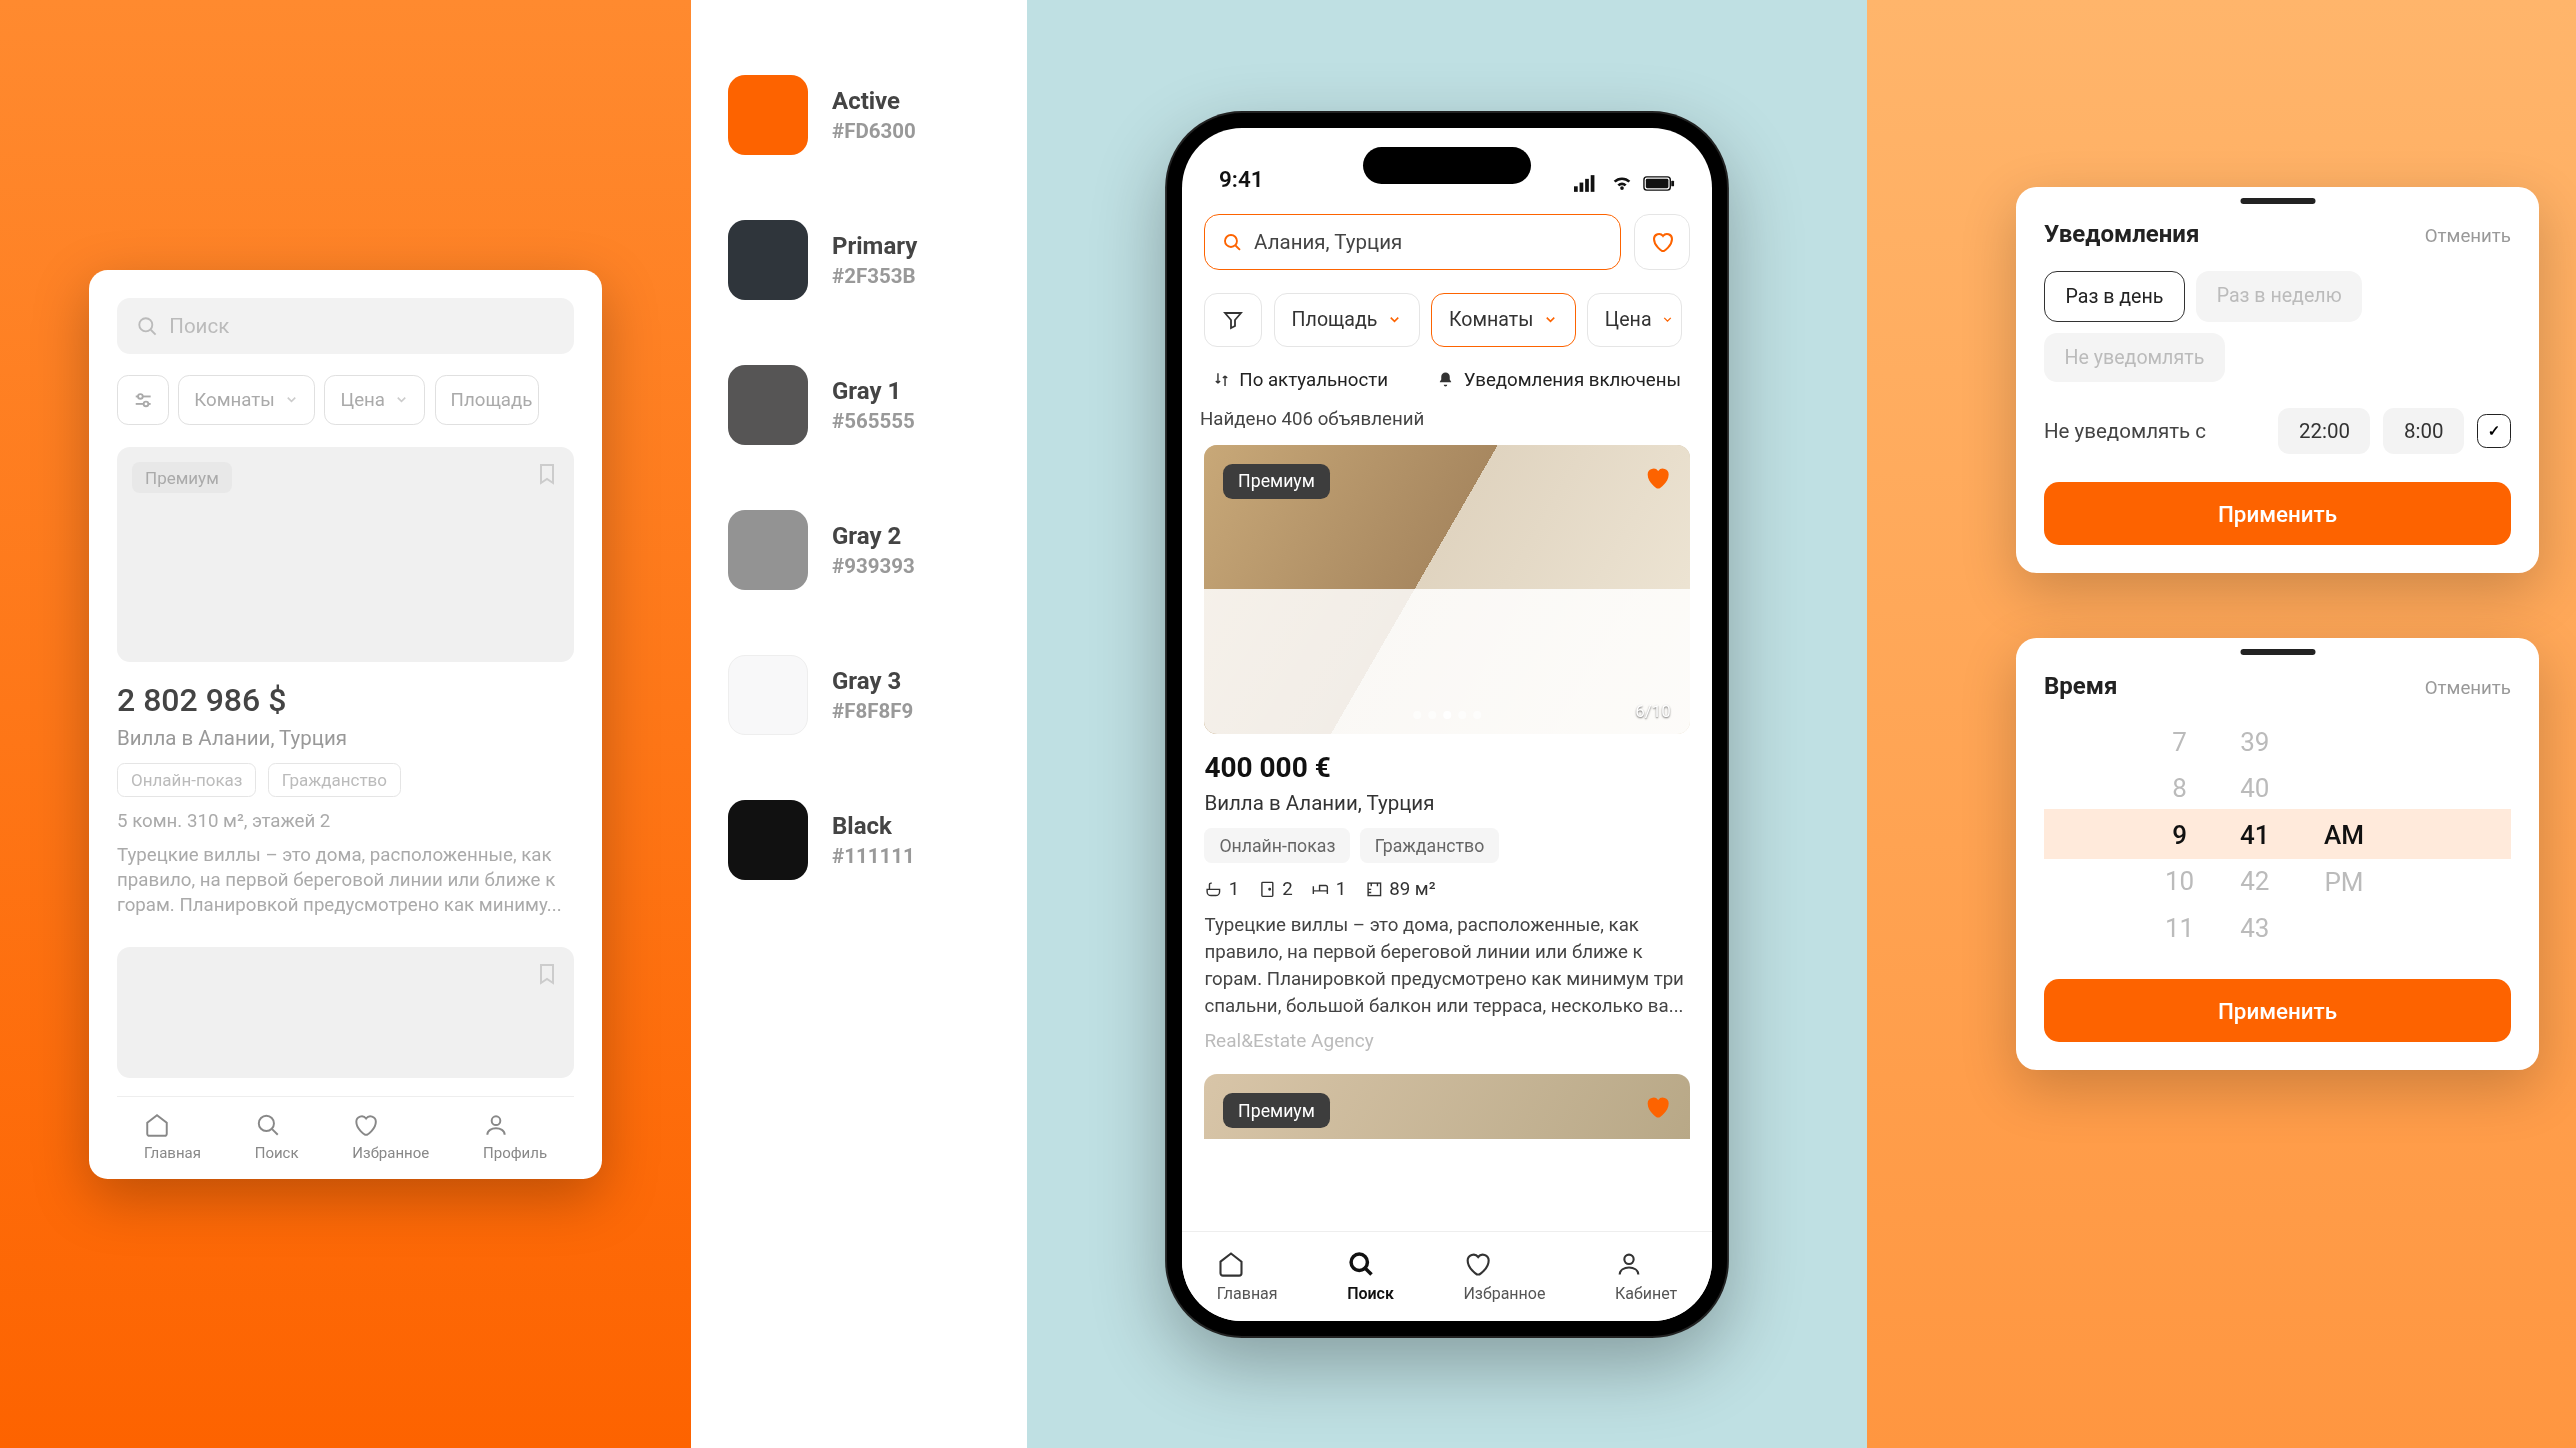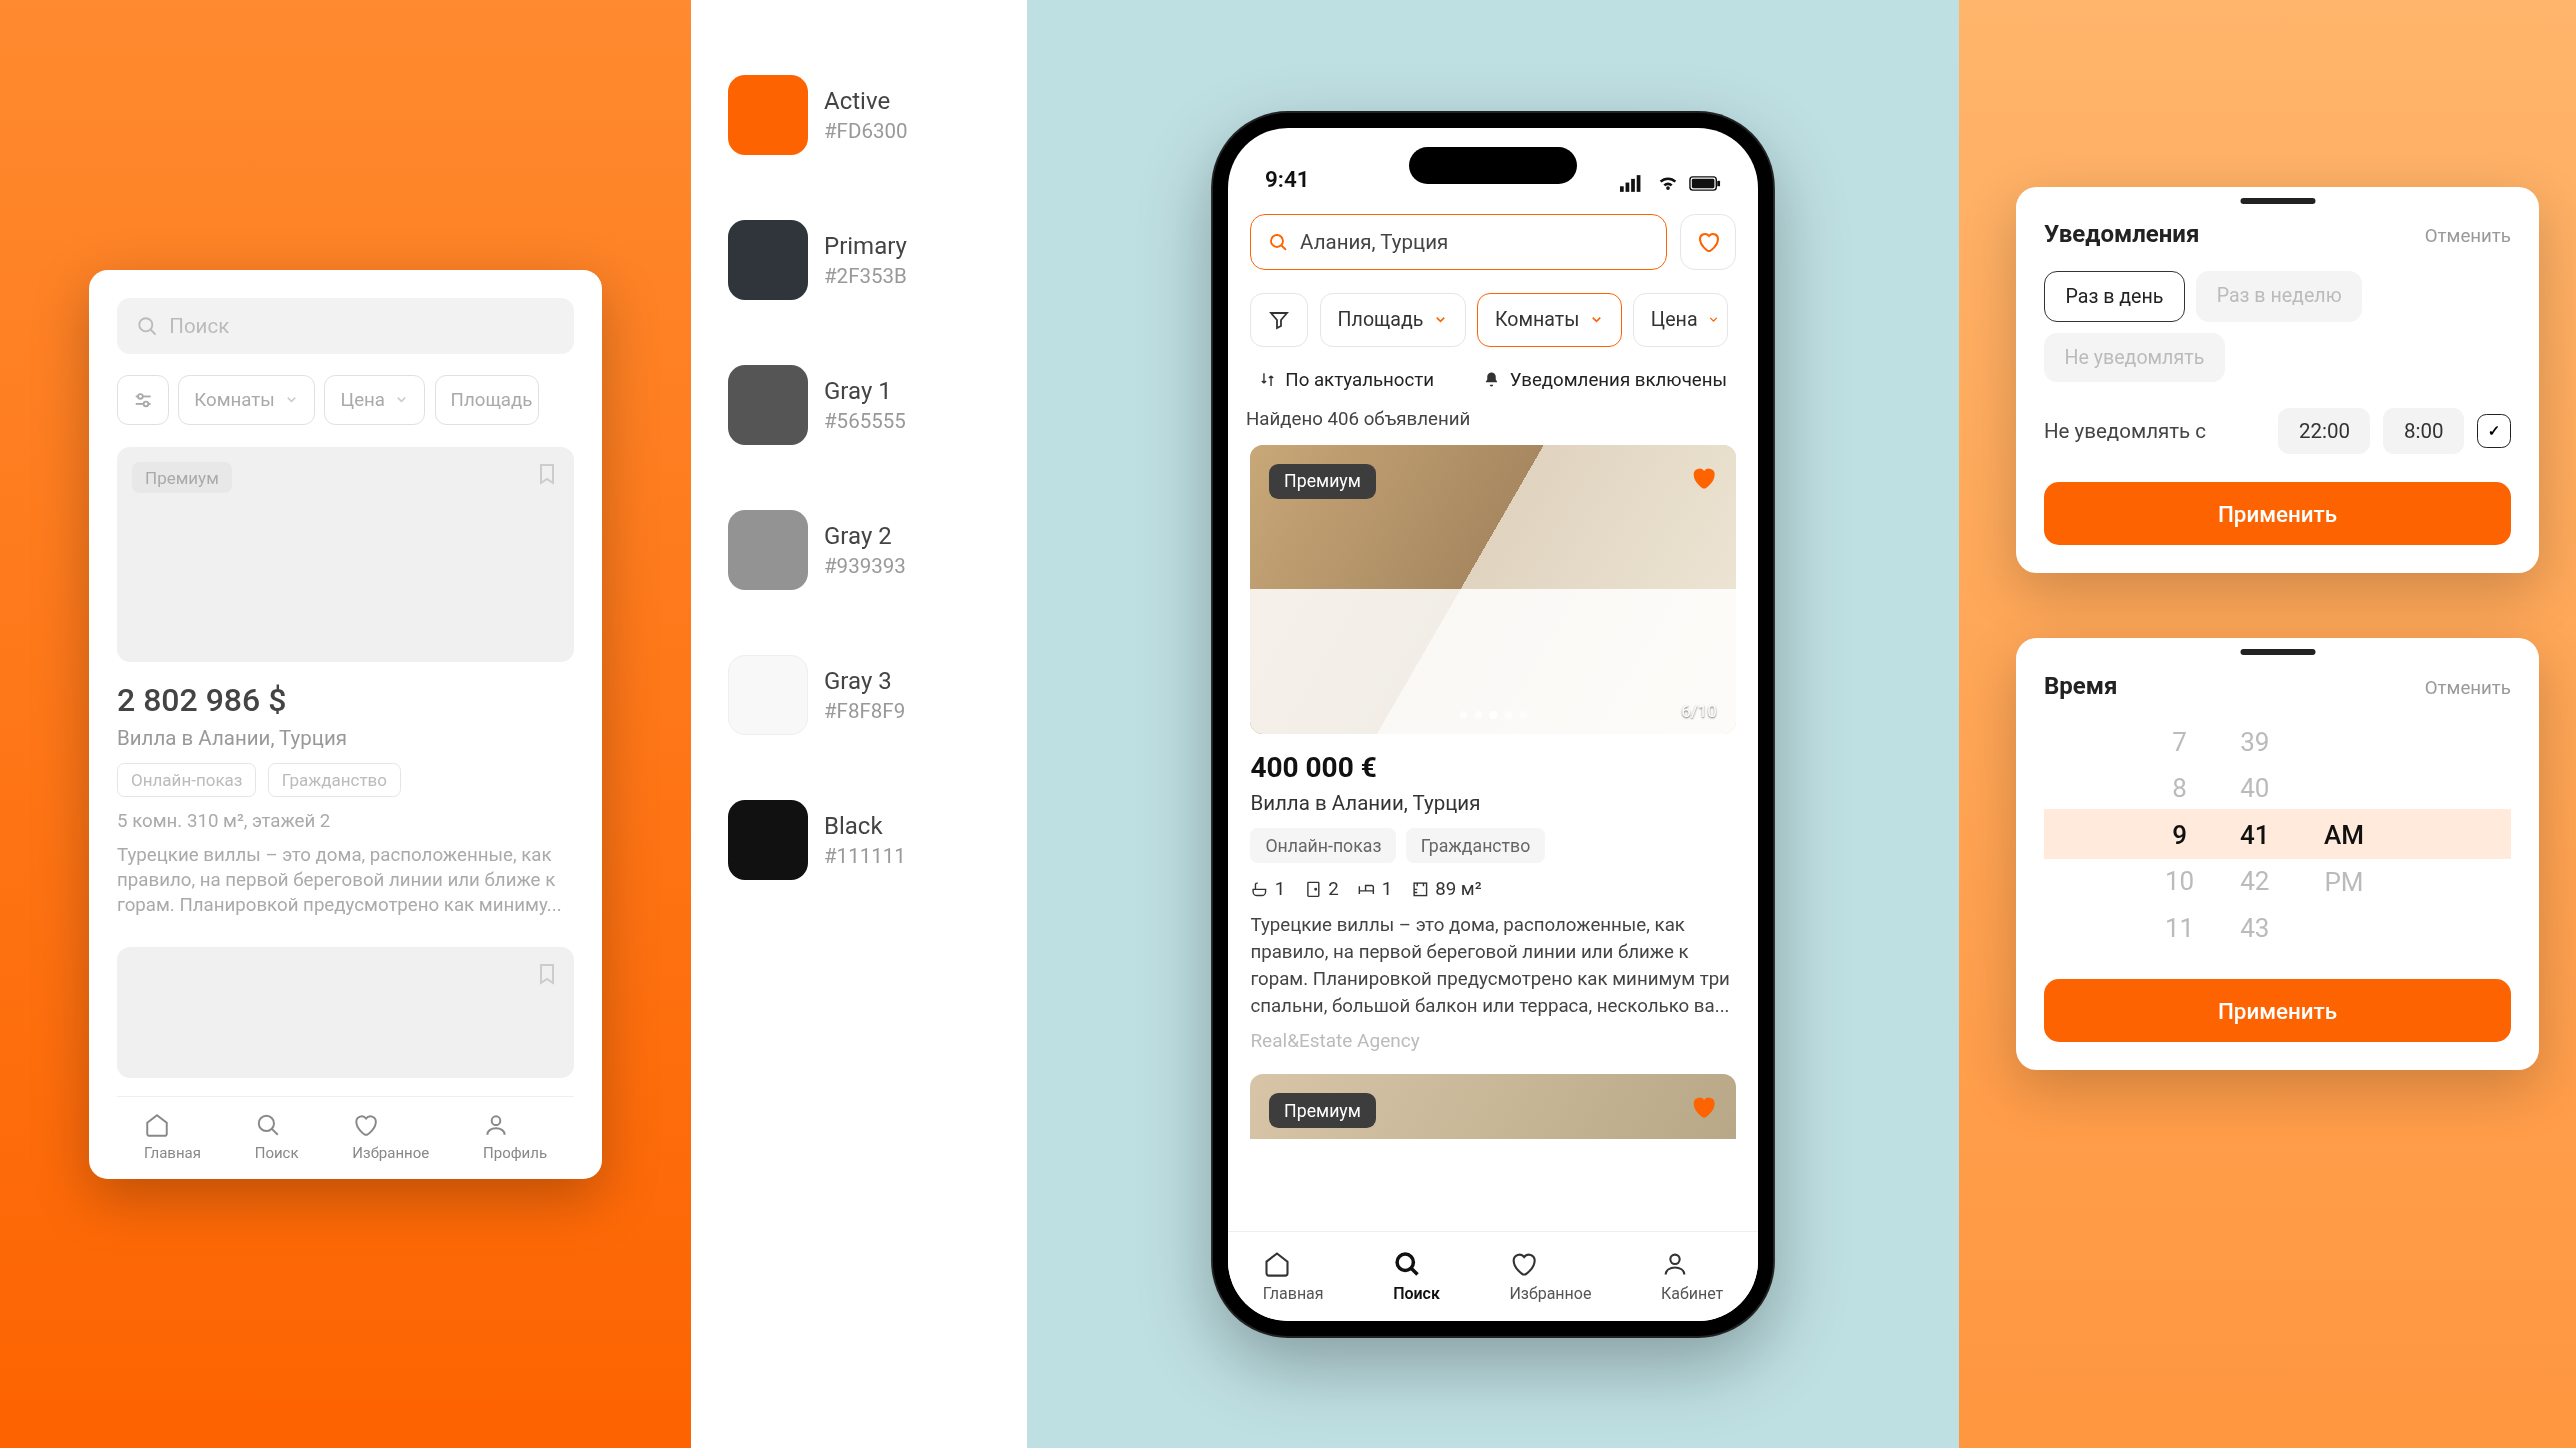--- a/index.html
+++ b/index.html
@@ -22,27 +22,27 @@
 .p1 .tag { border:0.9px solid #e5e5e5; border-radius:7.5px; padding:5.6px 13px; font-size:17px; color:#bbb;}
 .p1 .meta { font-size:18.7px; color:#aaa; margin-top:13px;}
 .p1 .desc { font-size:18.7px; color:#aaa; margin-top:11.2px; line-height:1.35;}
 .p1 .card2 { background:#f0f0f0; height:131px; border-radius:13px; position:relative; }
 .p1 .nav { display:flex; justify-content:space-around; border-top:0.9px solid #eee; padding:15px 0 7.5px; margin-top:18.7px;}
 .p1 .nav .item { text-align:center; color:#888;}
 .p1 .nav .item .lbl { font-size:15px; margin-top:5.6px;}
 
 
 .p2 { width:336px; background:#fff; padding:75px 37px; display:flex; flex-direction:column; gap:65px;}
-.p2 .row { display:flex; align-items:center; gap:16px;}
+.p2 .row { display:flex; align-items:center; gap:24px;font-weight:bold;}
 .p2 .sw { width:80px; height:80px; border-radius:17px; flex-shrink:0;}
 .p2 .name { font-size:24px; color:#444;}
 .p2 .hex { font-size:20.5px; color:#999; margin-top:3.7px;}
 
 
-.p3 { width:932px; background:#bfe0e3; display:flex; align-items:center; justify-content:center;}
+.p3 { width:840px; background:#bfe0e3; display:flex; align-items:center; justify-content:center;}
 .phone { width:560px; height:1223px; border-radius:75px; background:#000; padding:15px; box-shadow: 0 0 0 1.9px #222, 0 28px 75px rgba(0,0,0,.3);}
 .screen { width:100%; height:100%; border-radius:60px; background:#fff; overflow:hidden; position:relative; display:flex; flex-direction:column;}
 .notch { position:absolute; top:18.7px; left:50%; transform:translateX(-50%); width:168px; height:37px; background:#000; border-radius:28px; z-index:2;}
 .status { height:71px; display:flex; align-items:flex-end; justify-content:space-between; padding:0 37px 7.5px; font-size:22.4px; font-weight:600; color:#111;}
 .status .right { display:flex; gap:9.3px; align-items:center;}
 .topbar { padding:15px 22.4px; display:flex; gap:13px;}
 .searchbar { flex:1; height:56px; border:1.9px solid #fd6300; border-radius:15px; display:flex; align-items:center; padding:0 17px; gap:11.2px; font-size:20.5px; color:#444;}
 .heartbtn { width:56px; height:56px; border:1.4px solid #e5e5e5; border-radius:15px; display:flex; align-items:center; justify-content:center;}
 .filterrow { display:flex; gap:11.2px; padding:0 22.4px; margin-top:7.5px;}
 .fbtn { height:54px; border-radius:13px; border:1.4px solid #e5e5e5; display:flex; align-items:center; padding:0 17px; font-size:19.6px; color:#333; gap:9.3px;}

